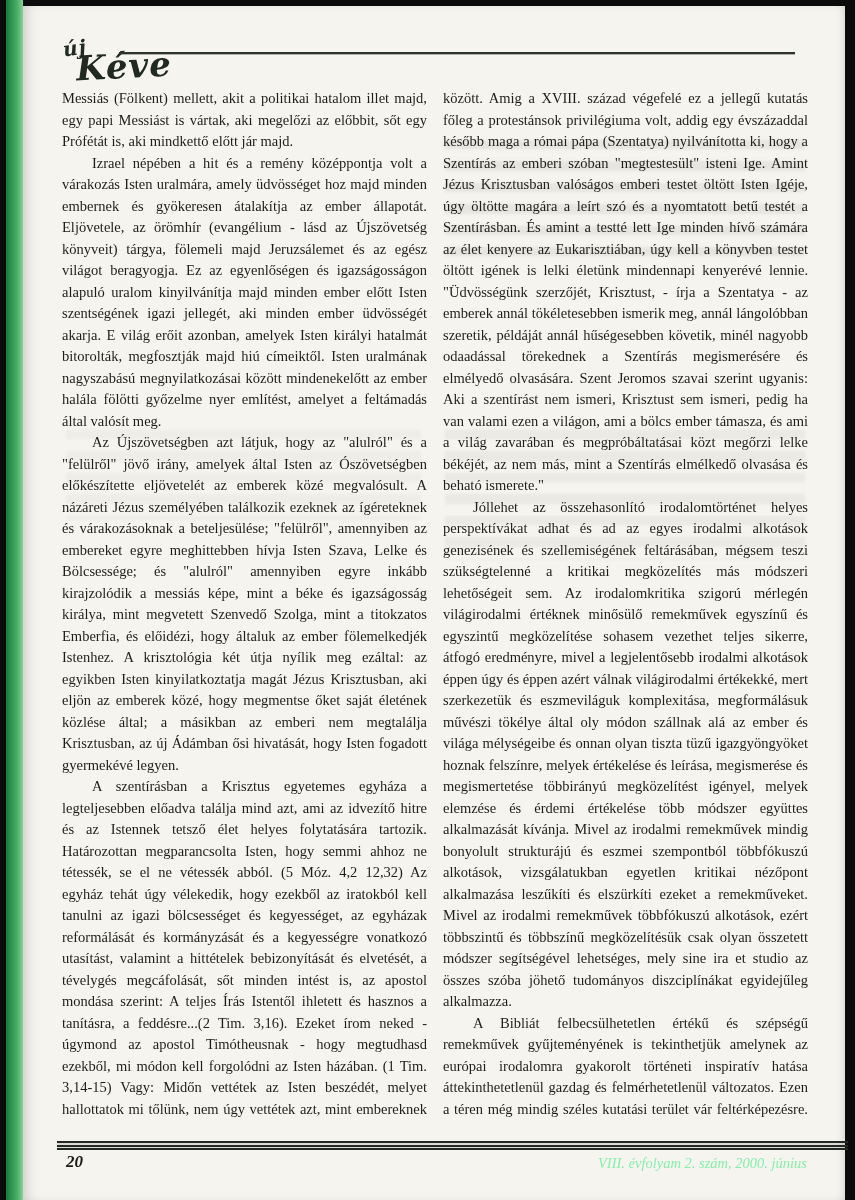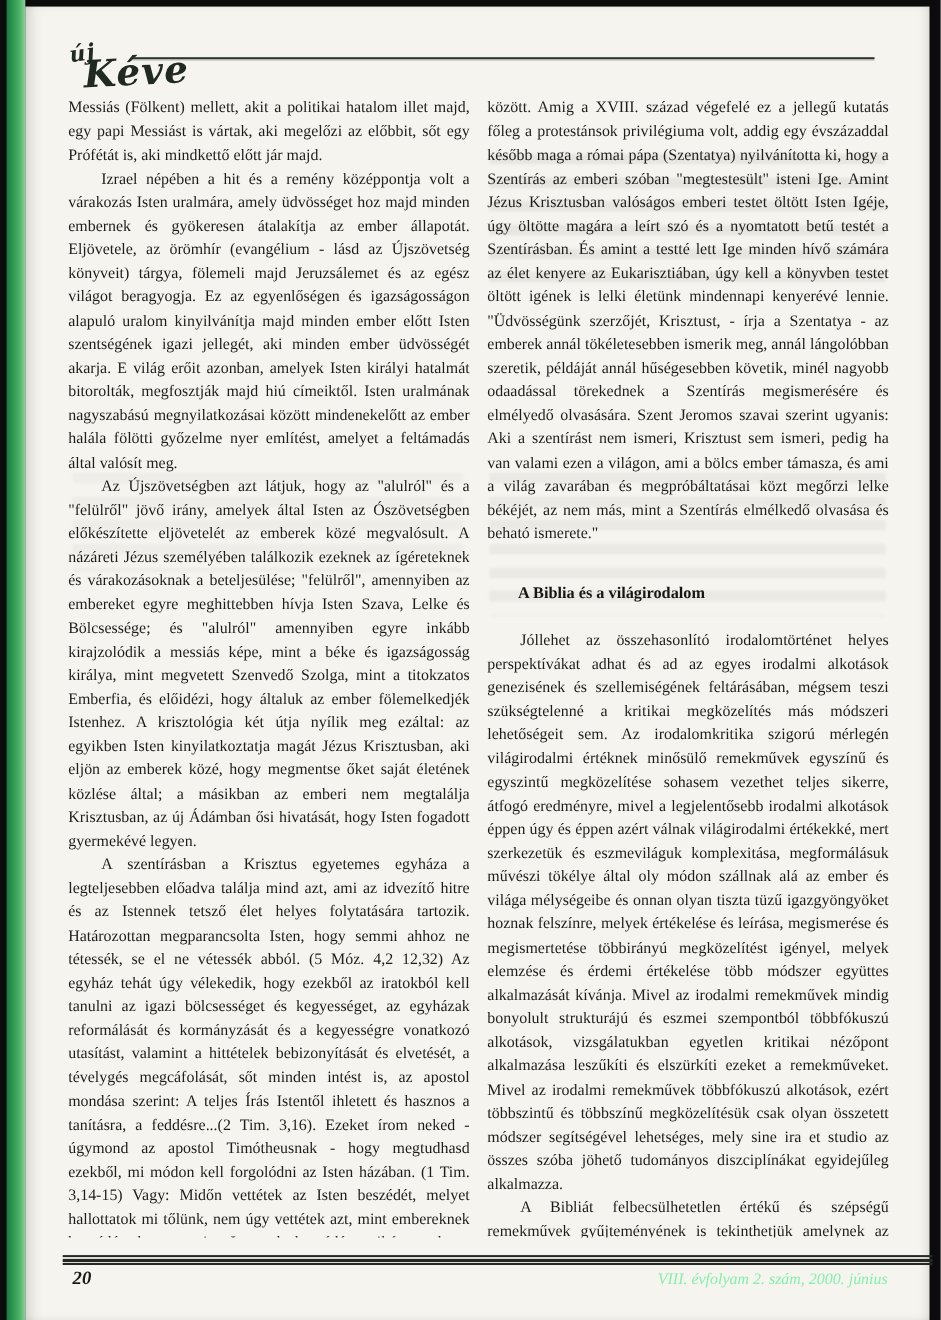--- a/index.html
+++ b/index.html
@@ -90,21 +90,20 @@
   <div class="columns">
     <div class="col">
       <p class="cont">Messiás (Fölkent) mellett, akit a politikai hatalom illet majd, egy papi Messiást is vártak, aki megelőzi az előbbit, sőt egy Prófétát is, aki mindkettő előtt jár majd.</p>
       <p>Izrael népében a hit és a remény középpontja volt a várakozás Isten uralmára, amely üdvösséget hoz majd minden embernek és gyökeresen átalakítja az ember állapotát. Eljövetele, az örömhír (evangélium - lásd az Újszövetség könyveit) tárgya, fölemeli majd Jeruzsálemet és az egész világot beragyogja. Ez az egyenlőségen és igazságosságon alapuló uralom kinyilvánítja majd minden ember előtt Isten szentségének igazi jellegét, aki minden ember üdvösségét akarja. E világ erőit azonban, amelyek Isten királyi hatalmát bitorolták, megfosztják majd hiú címeiktől. Isten uralmának nagyszabású megnyilatkozásai között mindenekelőtt az ember halála fölötti győzelme nyer említést, amelyet a feltámadás által valósít meg.</p>
       <p>Az Újszövetségben azt látjuk, hogy az "alulról" és a "felülről" jövő irány, amelyek által Isten az Ószövetségben előkészítette eljövetelét az emberek közé megvalósult. A názáreti Jézus személyében találkozik ezeknek az ígéreteknek és várakozásoknak a beteljesülése; "felülről", amennyiben az embereket egyre meghittebben hívja Isten Szava, Lelke és Bölcsessége; és "alulról" amennyiben egyre inkább kirajzolódik a messiás képe, mint a béke és igazságosság királya, mint megvetett Szenvedő Szolga, mint a titokzatos Emberfia, és előidézi, hogy általuk az ember fölemelkedjék Istenhez. A krisztológia két útja nyílik meg ezáltal: az egyikben Isten kinyilatkoztatja magát Jézus Krisztusban, aki eljön az emberek közé, hogy megmentse őket saját életének közlése által; a másikban az emberi nem megtalálja Krisztusban, az új Ádámban ősi hivatását, hogy Isten fogadott gyermekévé legyen.</p>
       <p>A szentírásban a Krisztus egyetemes egyháza a legteljesebben előadva találja mind azt, ami az idvezítő hitre és az Istennek tetsző élet helyes folytatására tartozik. Határozottan megparancsolta Isten, hogy semmi ahhoz ne tétessék, se el ne vétessék abból. (5 Móz. 4,2 12,32) Az egyház tehát úgy vélekedik, hogy ezekből az iratokból kell tanulni az igazi bölcsességet és kegyességet, az egyházak reformálását és kormányzását és a kegyességre vonatkozó utasítást, valamint a hittételek bebizonyítását és elvetését, a tévelygés megcáfolását, sőt minden intést is, az apostol mondása szerint: A teljes Írás Istentől ihletett és hasznos a tanításra, a feddésre...(2 Tim. 3,16). Ezeket írom neked - úgymond az apostol Timótheusnak - hogy megtudhasd ezekből, mi módon kell forgolódni az Isten házában. (1 Tim. 3,14-15) Vagy: Midőn vettétek az Isten beszédét, melyet hallottatok mi tőlünk, nem úgy vettétek azt, mint embereknek beszédét, hanem mint Istennek beszédét, miképpen hogy bizony az is. (1 Thess. 2,13) Mert maga az Úr mondotta az evangéliomban: Nem ti vagytok, akik szólani fogtok, hanem a ti mennyei Atyátoknak Lelke az, aki szólani fog ti általatok. (Máté 10,20) Azért aki titeket hallgat engem hallgat, aki titeket megvet, engem vet meg. (Luk. 10,16 Ján. 13,20).</p>
 
     </div>
     <div class="col">
       <p class="cont">között. Amig a XVIII. század végefelé ez a jellegű kutatás főleg a protestánsok privilégiuma volt, addig egy évszázaddal később maga a római pápa (Szentatya) nyilvánította ki, hogy a Szentírás az emberi szóban "megtestesült" isteni Ige. Amint Jézus Krisztusban valóságos emberi testet öltött Isten Igéje, úgy öltötte magára a leírt szó és a nyomtatott betű testét a Szentírásban. És amint a testté lett Ige minden hívő számára az élet kenyere az Eukarisztiában, úgy kell a könyvben testet öltött igének is lelki életünk mindennapi kenyerévé lennie. "Üdvösségünk szerzőjét, Krisztust, - írja a Szentatya - az emberek annál tökéletesebben ismerik meg, annál lángolóbban szeretik, példáját annál hűségesebben követik, minél nagyobb odaadással törekednek a Szentírás megismerésére és elmélyedő olvasására. Szent Jeromos szavai szerint ugyanis: Aki a szentírást nem ismeri, Krisztust sem ismeri, pedig ha van valami ezen a világon, ami a bölcs ember támasza, és ami a világ zavarában és megpróbáltatásai közt megőrzi lelke békéjét, az nem más, mint a Szentírás elmélkedő olvasása és beható ismerete."</p>
-      <div class="subheading">A Biblia és a világirodalom</div>
       <p>Jóllehet az összehasonlító irodalomtörténet helyes perspektívákat adhat és ad az egyes irodalmi alkotások genezisének és szellemiségének feltárásában, mégsem teszi szükségtelenné a kritikai megközelítés más módszeri lehetőségeit sem. Az irodalomkritika szigorú mérlegén világirodalmi értéknek minősülő remekművek egyszínű és egyszintű megközelítése sohasem vezethet teljes sikerre, átfogó eredményre, mivel a legjelentősebb irodalmi alkotások éppen úgy és éppen azért válnak világirodalmi értékekké, mert szerkezetük és eszmeviláguk komplexitása, megformálásuk művészi tökélye által oly módon szállnak alá az ember és világa mélységeibe és onnan olyan tiszta tüzű igazgyöngyöket hoznak felszínre, melyek értékelése és leírása, megismerése és megismertetése többirányú megközelítést igényel, melyek elemzése és érdemi értékelése több módszer együttes alkalmazását kívánja. Mivel az irodalmi remekművek mindig bonyolult strukturájú és eszmei szempontból többfókuszú alkotások, vizsgálatukban egyetlen kritikai nézőpont alkalmazása leszűkíti és elszürkíti ezeket a remekműveket. Mivel az irodalmi remekművek többfókuszú alkotások, ezért többszintű és többszínű megközelítésük csak olyan összetett módszer segítségével lehetséges, mely sine ira et studio az összes szóba jöhető tudományos diszciplínákat egyidejűleg alkalmazza.</p>
       <p>A Bibliát felbecsülhetetlen értékű és szépségű remekművek gyűjteményének is tekinthetjük amelynek az európai irodalomra gyakorolt történeti inspiratív hatása áttekinthetetlenül gazdag és felmérhetetlenül változatos. Ezen a téren még mindig széles kutatási terület vár feltérképezésre. E bonyolult hatásláncolatnak két változata van. Az első változatban maga a Biblia szolgáltatja</p>
     </div>
   </div>
 
   <div class="footer-rule"></div>
   <div class="page-num">20</div>
   <div class="issue">VIII. évfolyam 2. szám, 2000. június</div>
 </div>
 

